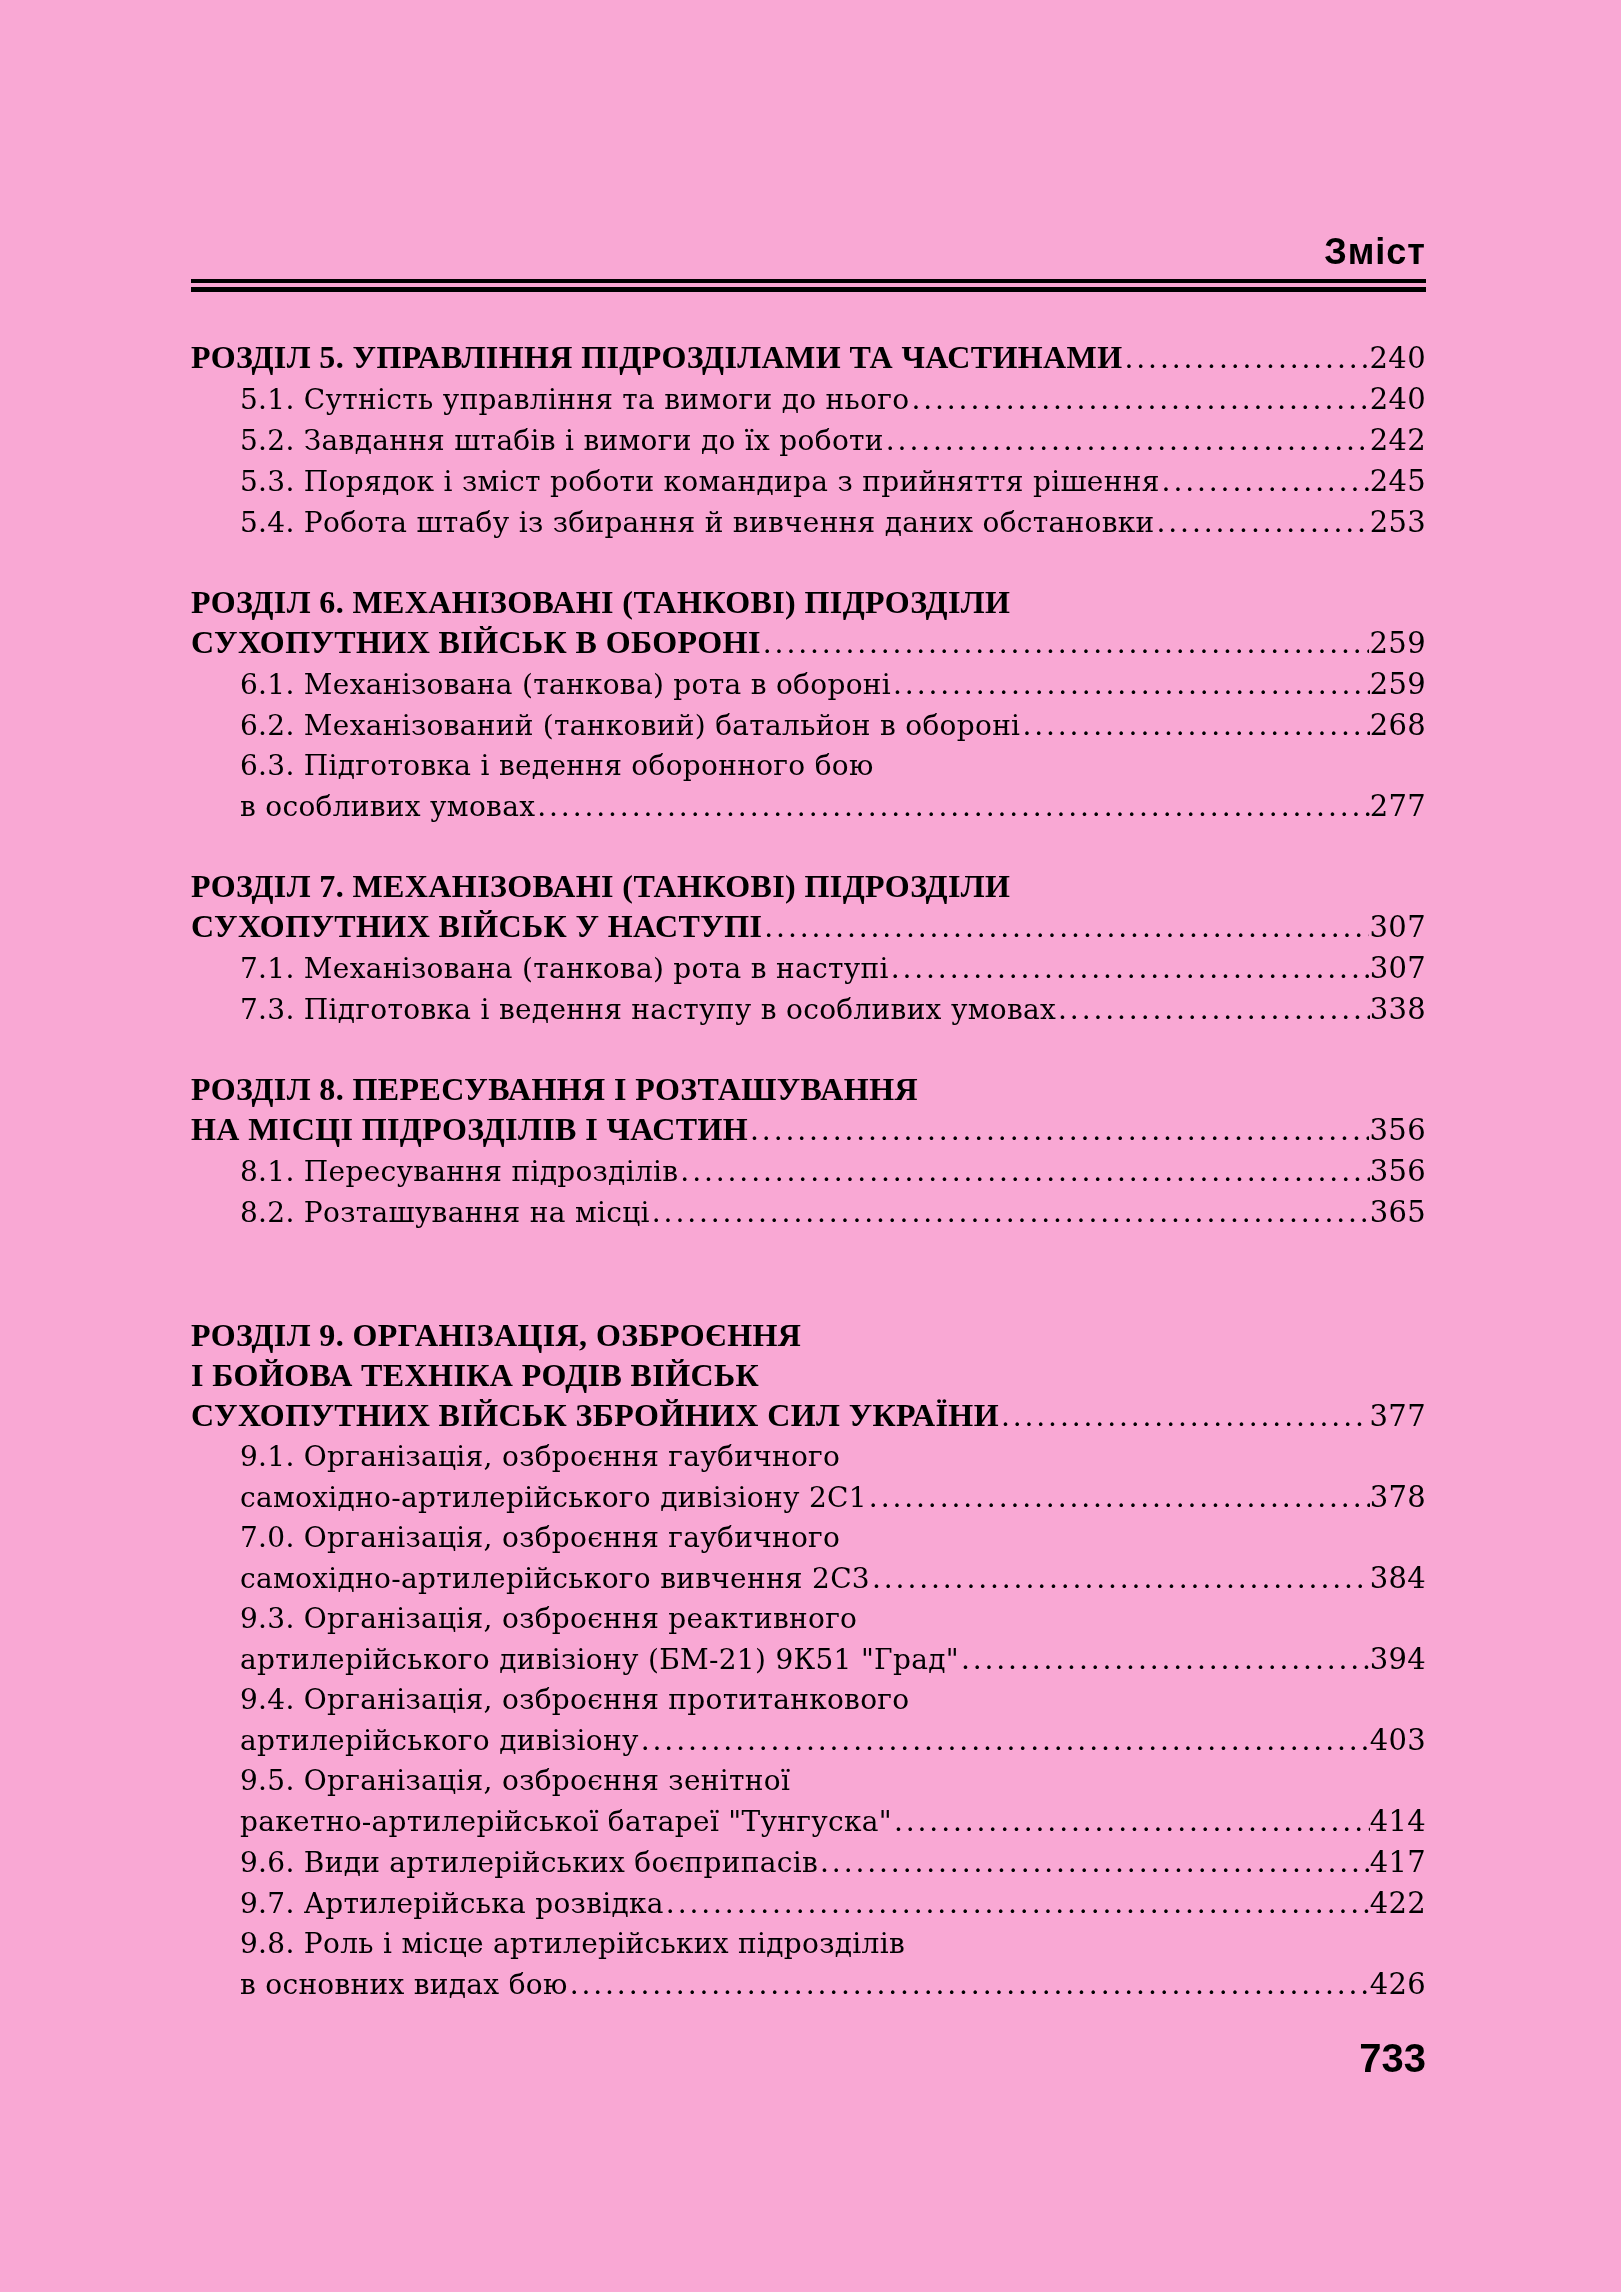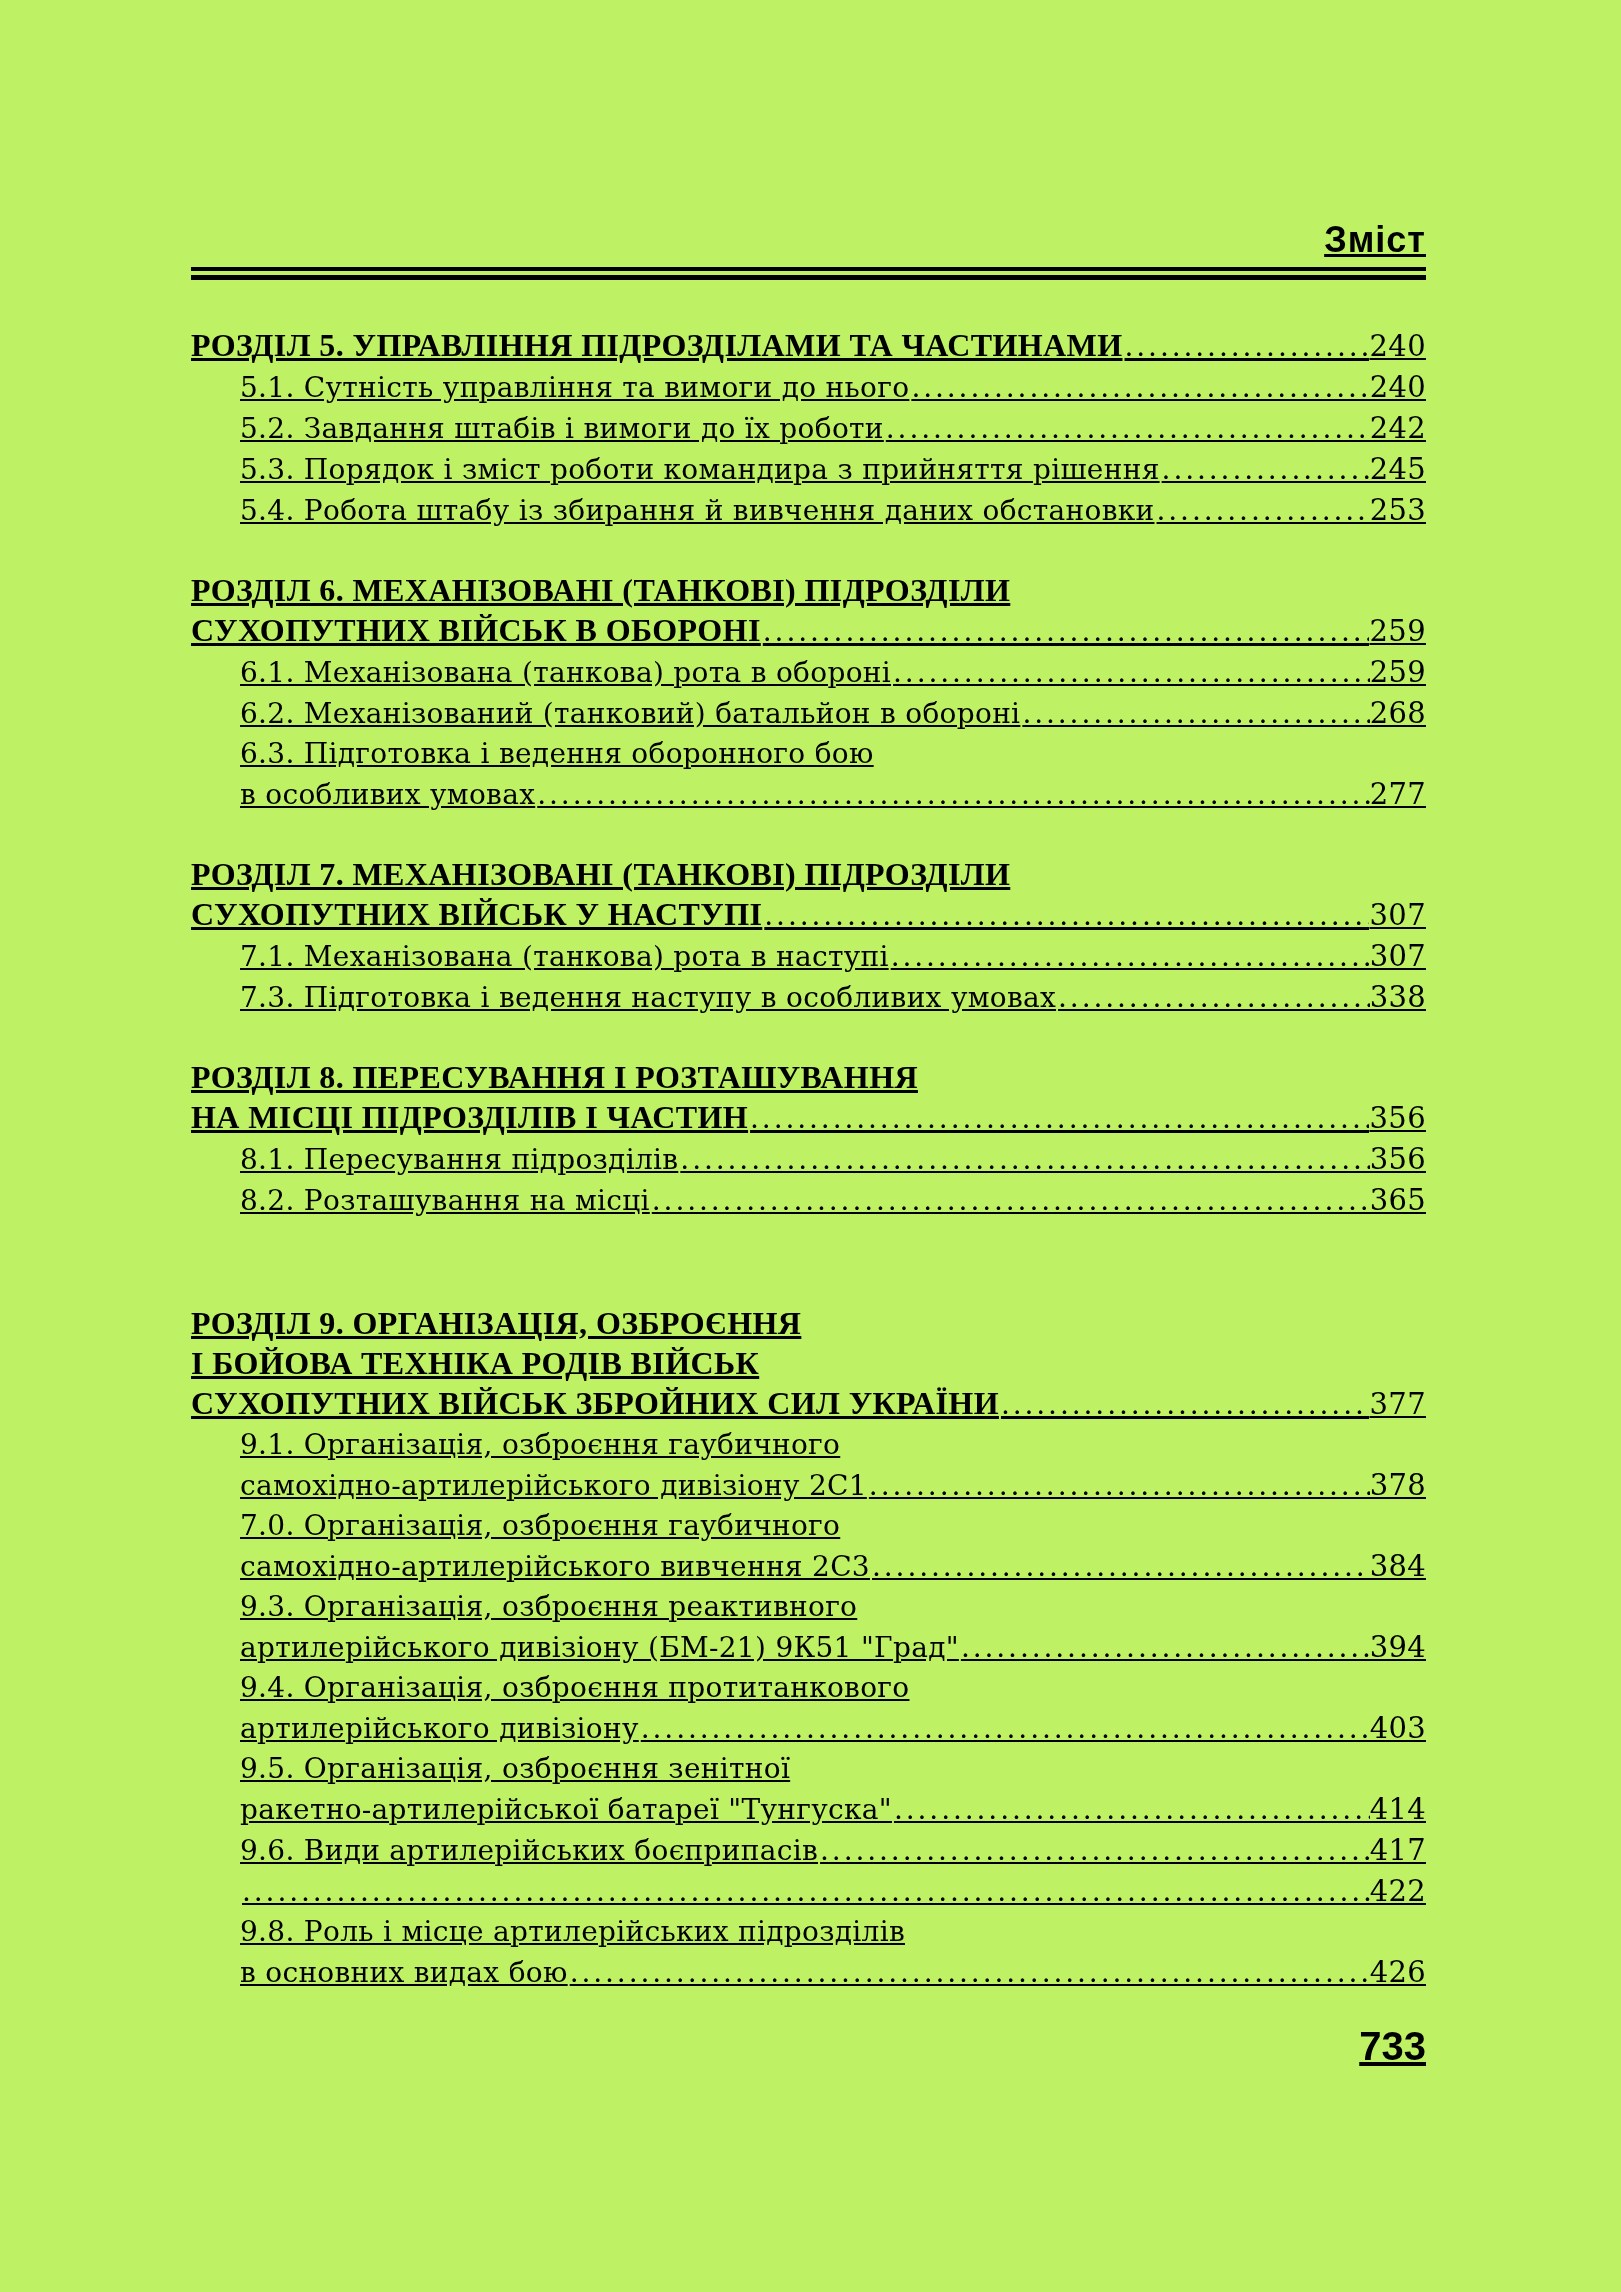--- a/index.html
+++ b/index.html
@@ -1,26 +1,25 @@
 <!DOCTYPE html>
 <html><head>
 <meta charset="utf-8">
 <style>
   html, body { margin: 0; padding: 0; background: #ffffff; }
   .page {
     position: relative;
     width: 1621px;
     height: 2293px;
-    background: #bef264;
+    background: #f9a8d4;
     color: #000000;
     box-sizing: border-box;
-    padding: 0 195px 0 191px;
+    padding: 12px 195px 0 191px;
     overflow: hidden;
     font-family: "DejaVu Serif", serif;
-    text-decoration: underline;
   }
   .toc-header {
     margin-top: 222px;
     text-align: right;
     font-family: "Liberation Sans", sans-serif;
     font-weight: bold;
     font-size: 36px;
     line-height: 1;
     letter-spacing: 1px;
   }
@@ -231,20 +230,21 @@
           <span class="text">ракетно-артилерійської батареї "Тунгуска"</span>
           <span class="leader"></span>
           <span class="page-num">414</span>
         </div>
         <div class="row item">
           <span class="text">9.6. Види артилерійських боєприпасів</span>
           <span class="leader"></span>
           <span class="page-num">417</span>
         </div>
         <div class="row item">
+          <span class="text">9.7. Артилерійська розвідка</span>
           <span class="leader"></span>
           <span class="page-num">422</span>
         </div>
         <div class="row item">
           <span class="text">9.8. Роль і місце артилерійських підрозділів</span>
         </div>
         <div class="row item">
           <span class="text">в основних видах бою</span>
           <span class="leader"></span>
           <span class="page-num">426</span>

